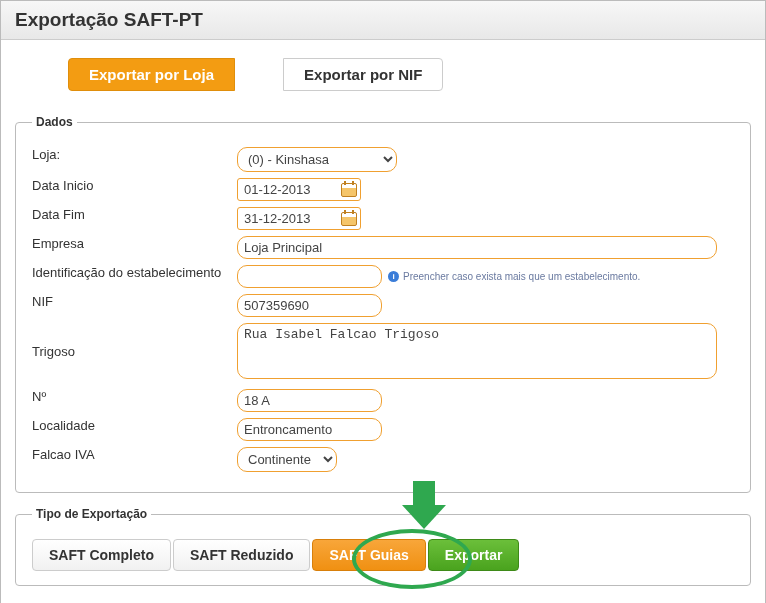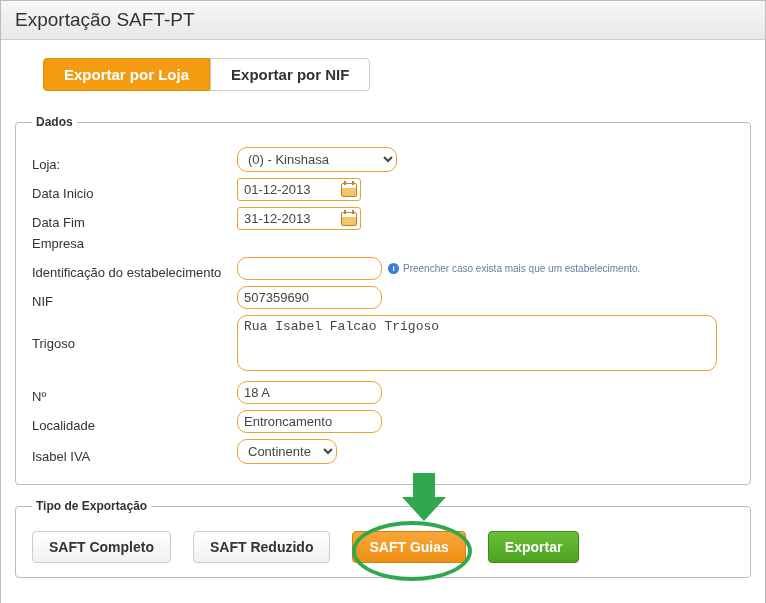--- a/index.html
+++ b/index.html
@@ -13,28 +13,29 @@
   }
   .window {
     width: 766px;
     border: 1px solid #bbb;
   }
   .titlebar {
     background: linear-gradient(#f7f7f7, #e8e8e8);
     border-bottom: 1px solid #ccc;
     padding: 8px 14px;
     font-size: 19px;
-    font-weight: normal;
+    font-weight: bold;
     color: #333;
   }
   .content { padding: 18px 14px 14px 14px; }
   .tabs {
     display: flex;
-    margin-left: 28px;
+    margin-left: 53px;
     margin-bottom: 24px;
+    gap: 48px;
   }
   .tab {
     padding: 7px 20px;
     font-size: 15px;
     font-weight: bold;
     border: 1px solid #ccc;
     cursor: pointer;
   }
   .tab.active {
     background: #f39c12;
@@ -57,21 +58,21 @@
     position: relative;
   }
   legend {
     font-weight: bold;
     font-size: 12px;
     padding: 0 4px;
     color: #333;
   }
   .row {
     display: flex;
-    align-items: flex-end;
+    align-items: flex-start;
     margin-bottom: 6px;
   }
   .label {
     width: 205px;
     flex-shrink: 0;
     color: #333;
     font-size: 13px;
   }
   .control { flex: 1; display: flex; align-items: center; }
   select, input[type=text], textarea {
@@ -122,21 +123,21 @@
   }
   .info-dot {
     width: 11px; height: 11px; border-radius: 50%;
     background: #3b7dd8; color: #fff; font-size: 8px;
     display: inline-flex; align-items: center; justify-content: center;
     margin-right: 4px; font-weight: bold;
   }
   select.regime { width: 100px; }
 
   .export-row {
-    display: flex; align-items: center; gap: 22px;
+    display: flex; align-items: center; gap: 2px;
     position: relative;
   }
   .btn {
     padding: 7px 16px;
     font-size: 14px;
     font-weight: bold;
     border-radius: 4px;
     cursor: pointer;
     border: 1px solid #ccc;
     background: linear-gradient(#fff,#f1f1f1);
@@ -221,20 +222,23 @@
         <div class="control">
           <div class="date-wrap">
             <input type="text" value="31-12-2013" style="">
             <span class="cal-icon"></span>
           </div>
         </div>
       </div>
 
       <div class="row">
         <div class="label">Empresa</div>
+        <div class="control">
+          <input type="text" class="full" value="Loja Principal" style="">
+        </div>
       </div>
 
       <div class="row">
         <div class="label" style="width:205px">Identificação do estabelecimento</div>
         <div class="control">
           <input type="text" class="short" value="" style="">
           <span class="hint">
             <span class="info-dot">i</span>
             <span>Preencher caso exista mais que um estabelecimento.</span>
           </span>
@@ -264,21 +268,21 @@
 
 
       <div class="row">
         <div class="label">Localidade</div>
         <div class="control">
           <input type="text" class="med" value="Entroncamento" style="">
         </div>
       </div>
 
       <div class="row">
-        <div class="label">Isabel IVA</div>
+        <div class="label">Falcao IVA</div>
         <div class="control">
           <select class="regime">
             <option>Continente</option>
           </select>
         </div>
       </div>
     </fieldset>
 
     <fieldset class="export-fieldset">
       <legend>Tipo de Exportação</legend>

